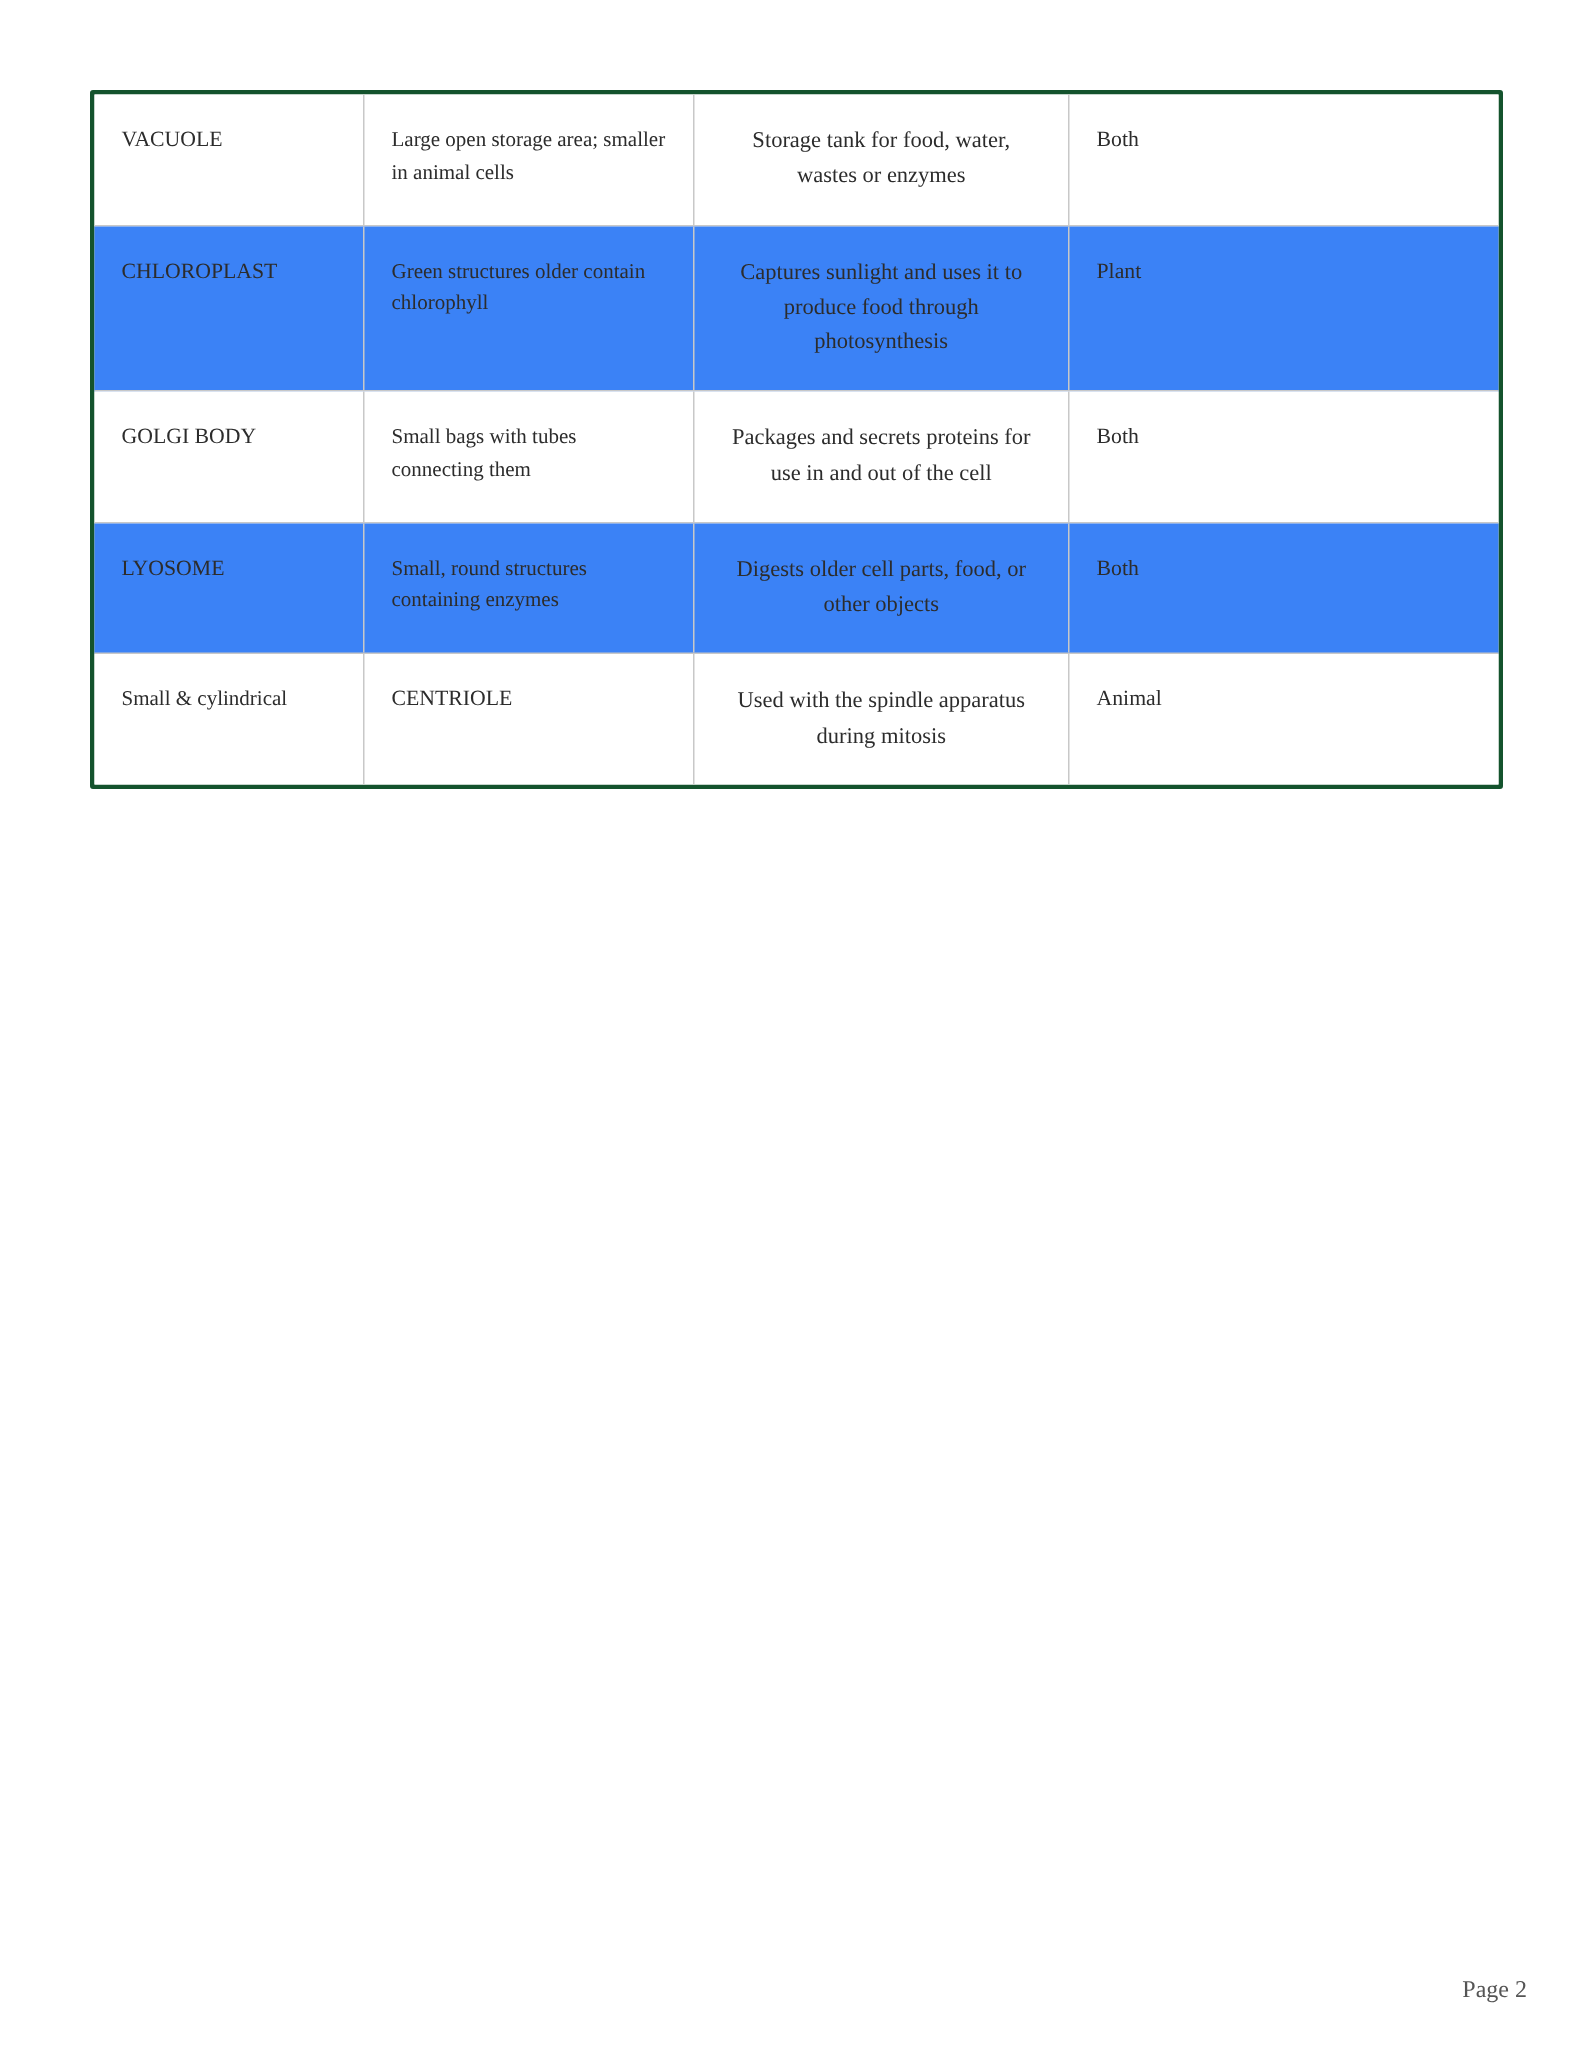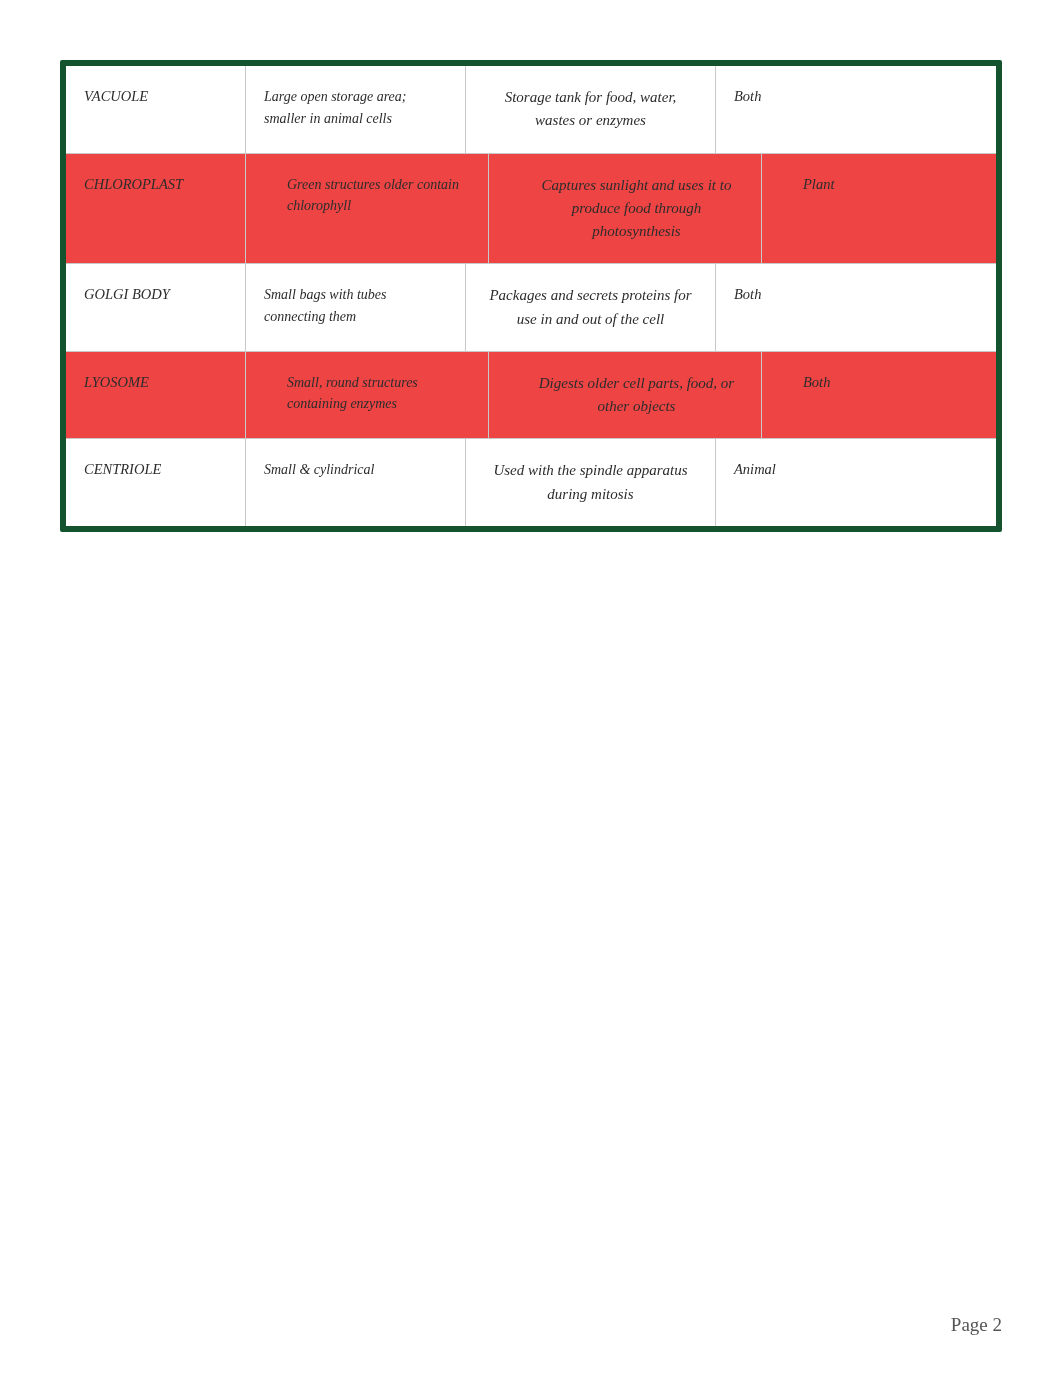--- a/index.html
+++ b/index.html
@@ -17,38 +17,36 @@
       min-height: 1376px;
       position: relative;
     }
 
     .page-container {
       padding: 40px 60px;
     }
 
     .table-wrapper {
       margin-top: 20px;
-      border: 6px solid #14532d;
+      border: 3px solid #14532d;
       border-radius: 2px;
-      font-style: italic;
     }
 
     .table-row {
       display: grid;
       grid-template-columns: 180px 220px 250px 160px;
       border-bottom: 1px solid #c8c8c8;
     }
 
     .table-row:last-child {
       border-bottom: none;
     }
 
     .table-row.even {
-      background-color: #ef4444;
-      gap: 23px;
+      background-color: #3b82f6;
     }
 
     .table-row.odd {
       background-color: #ffffff;
     }
 
     .cell {
       padding: 20px 18px;
       vertical-align: top;
       border-right: 1px solid #c8c8c8;
@@ -75,22 +73,22 @@
       text-align: center;
     }
 
     .cell-type {
       font-size: 14.5px;
     }
 
     .page-footer {
       position: absolute;
       bottom: 40px;
-      right: 60px;
-      font-size: 19px;
+      right: 44px;
+      font-size: 16px;
       color: #555;
     }
   </style>
 </head>
 <body>
 
 <div class="page-container">
   <div class="table-wrapper" id="table-wrapper">
   <div class="table-row odd">
         <div class="cell cell-name">VACUOLE</div>
@@ -110,22 +108,22 @@
         <div class="cell cell-function">Packages and secrets proteins for use in and out of the cell</div>
         <div class="cell cell-type">Both</div>
       </div>
       <div class="table-row even">
         <div class="cell cell-name">LYOSOME</div>
         <div class="cell cell-description">Small, round structures containing enzymes</div>
         <div class="cell cell-function">Digests older cell parts, food, or other objects</div>
         <div class="cell cell-type">Both</div>
       </div>
       <div class="table-row odd">
+        <div class="cell cell-description">Small &amp; cylindrical</div>
         <div class="cell cell-name">CENTRIOLE</div>
-        <div class="cell cell-description">Small &amp; cylindrical</div>
         <div class="cell cell-function">Used with the spindle apparatus during mitosis</div>
         <div class="cell cell-type">Animal</div>
       </div>
     </div>
 </div>
 
 <div class="page-footer">
   <span>Page</span>
   <span>2</span>
 </div>

